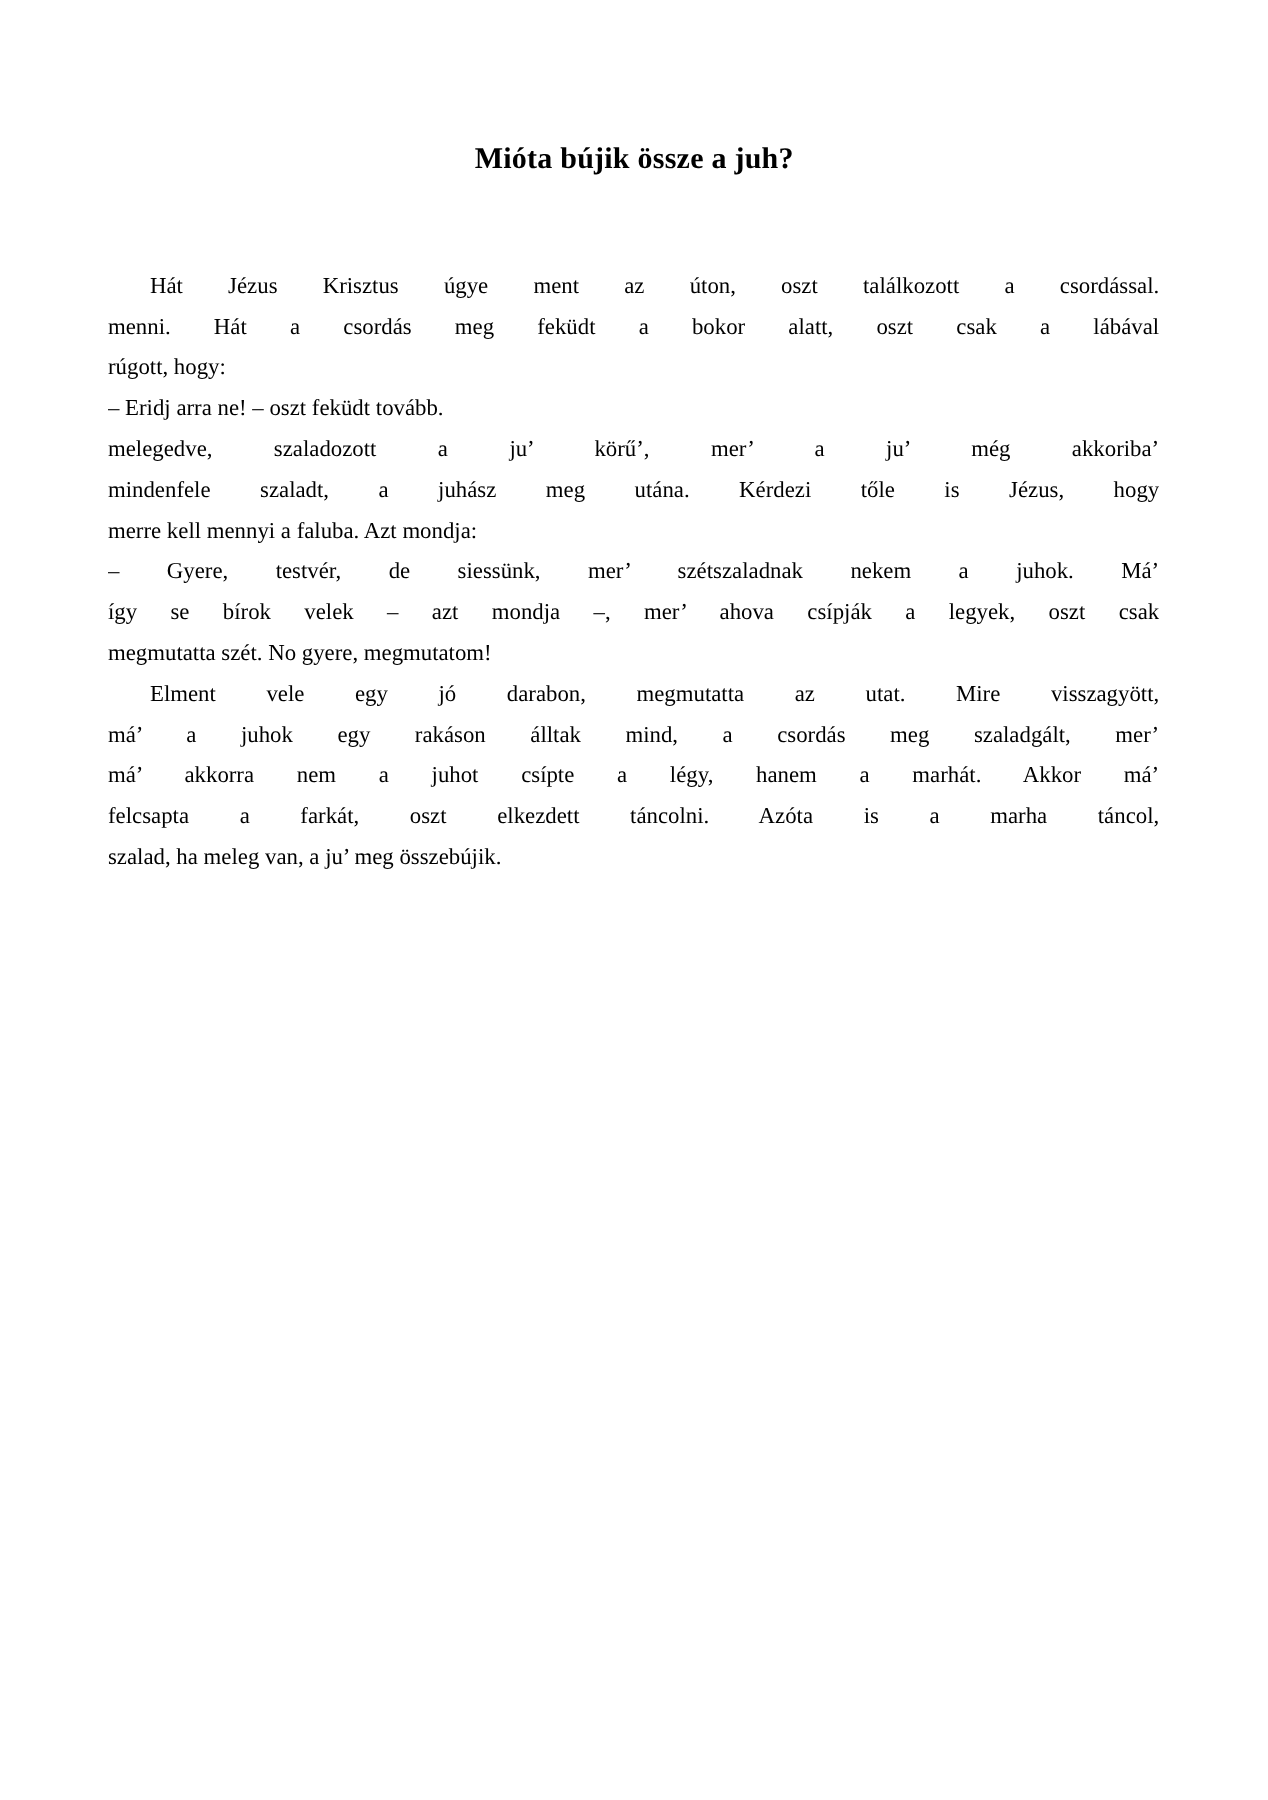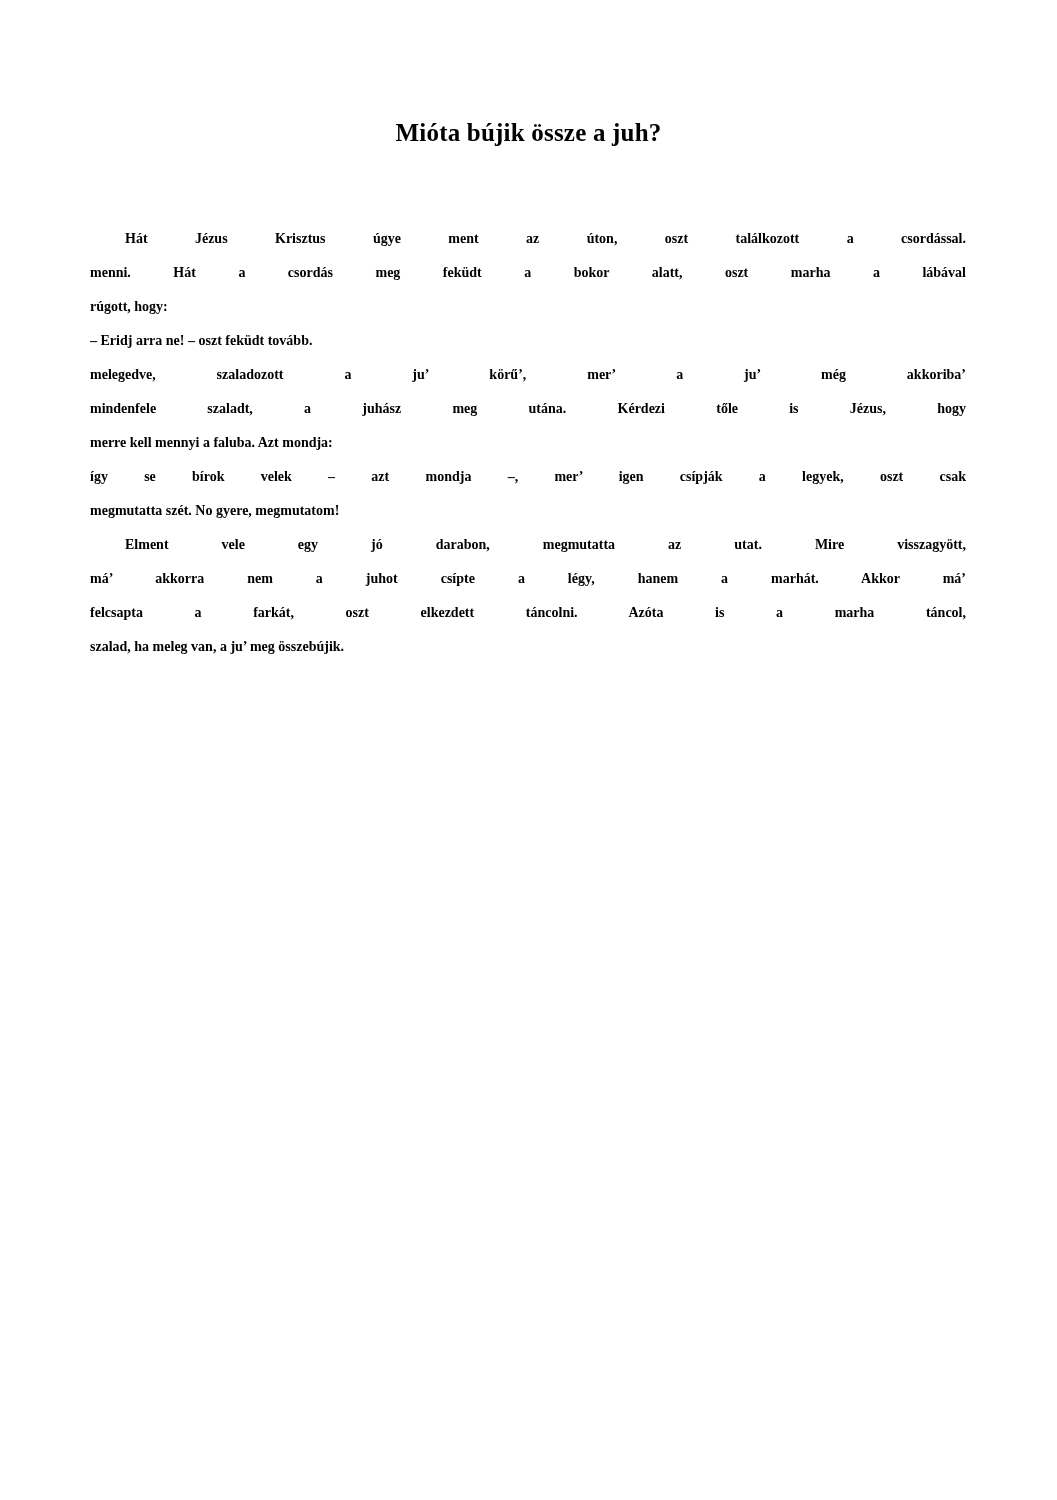--- a/index.html
+++ b/index.html
@@ -25,22 +25,21 @@
     font-weight: bold;
     font-size: 25px;
     line-height: 40px;
     letter-spacing: 0.2px;
   }
   .story {
     position: absolute;
     top: 222px;
     left: 90px;
     width: 876px;
-    font-size: 14px;
-    font-weight: bold;
+    font-size: 19px;
   }
   .line {
     line-height: 34px;
     height: 34px;
     white-space: normal;
     text-align: justify;
     text-align-last: justify;
     overflow: hidden;
   }
   .line.last {
@@ -50,26 +49,28 @@
     text-indent: 35px;
   }
 </style>
 </head>
 <body>
 
 <div class="page">
   <div class="title">Mióta bújik össze a juh?</div>
   <div class="story">
       <div class="line indent">Hát Jézus Krisztus úgye ment az úton, oszt találkozott a csordással.</div>
-      <div class="line">menni. Hát a csordás meg feküdt a bokor alatt, oszt marha a lábával</div>
+      <div class="line">menni. Hát a csordás meg feküdt a bokor alatt, oszt csak a lábával</div>
       <div class="line last">rúgott, hogy:</div>
       <div class="line last">– Eridj arra ne! – oszt feküdt tovább.</div>
       <div class="line">melegedve, szaladozott a ju’ körű’, mer’ a ju’ még akkoriba’</div>
       <div class="line">mindenfele szaladt, a juhász meg utána. Kérdezi tőle is Jézus, hogy</div>
       <div class="line last">merre kell mennyi a faluba. Azt mondja:</div>
-      <div class="line">így se bírok velek – azt mondja –, mer’ igen csípják a legyek, oszt csak</div>
+      <div class="line">– Gyere, testvér, de siessünk, mer’ szétszaladnak nekem a juhok. Má’</div>
+      <div class="line">így se bírok velek – azt mondja –, mer’ ahova csípják a legyek, oszt csak</div>
       <div class="line last">megmutatta szét. No gyere, megmutatom!</div>
       <div class="line indent">Elment vele egy jó darabon, megmutatta az utat. Mire visszagyött,</div>
+      <div class="line">má’ a juhok egy rakáson álltak mind, a csordás meg szaladgált, mer’</div>
       <div class="line">má’ akkorra nem a juhot csípte a légy, hanem a marhát. Akkor má’</div>
       <div class="line">felcsapta a farkát, oszt elkezdett táncolni. Azóta is a marha táncol,</div>
       <div class="line last">szalad, ha meleg van, a ju’ meg összebújik.</div>
     </div>
 </div>
 
 </body></html>

